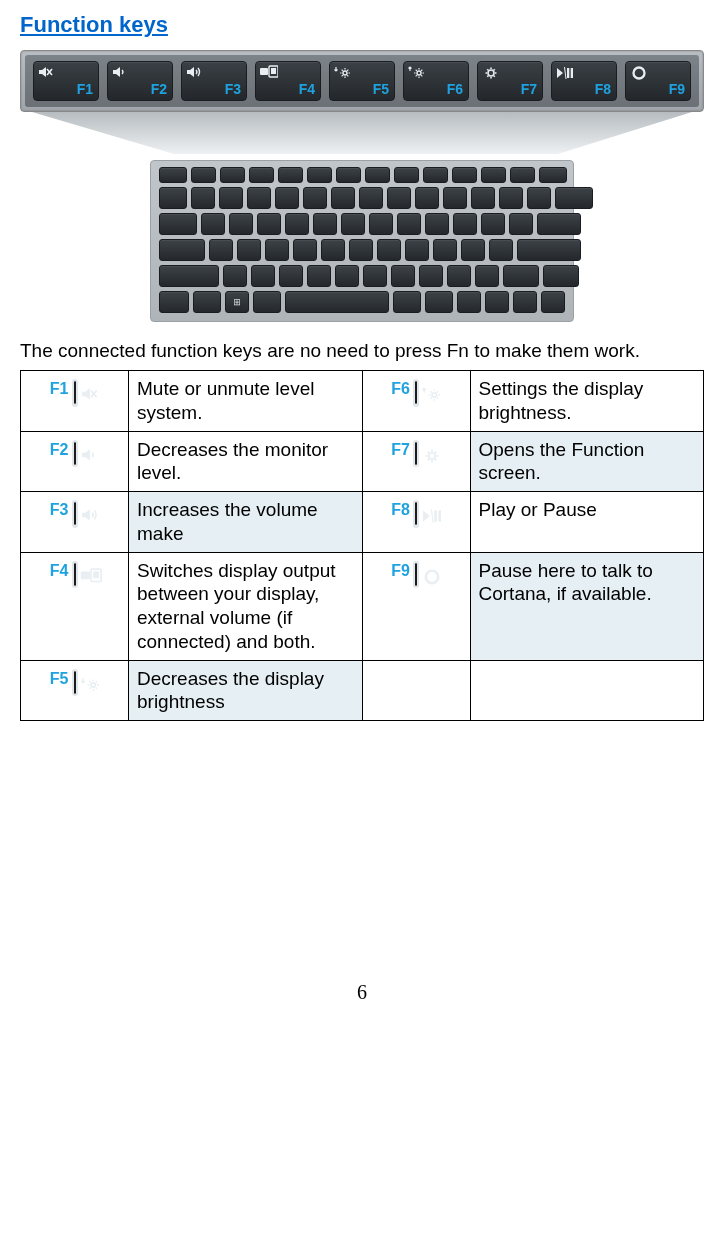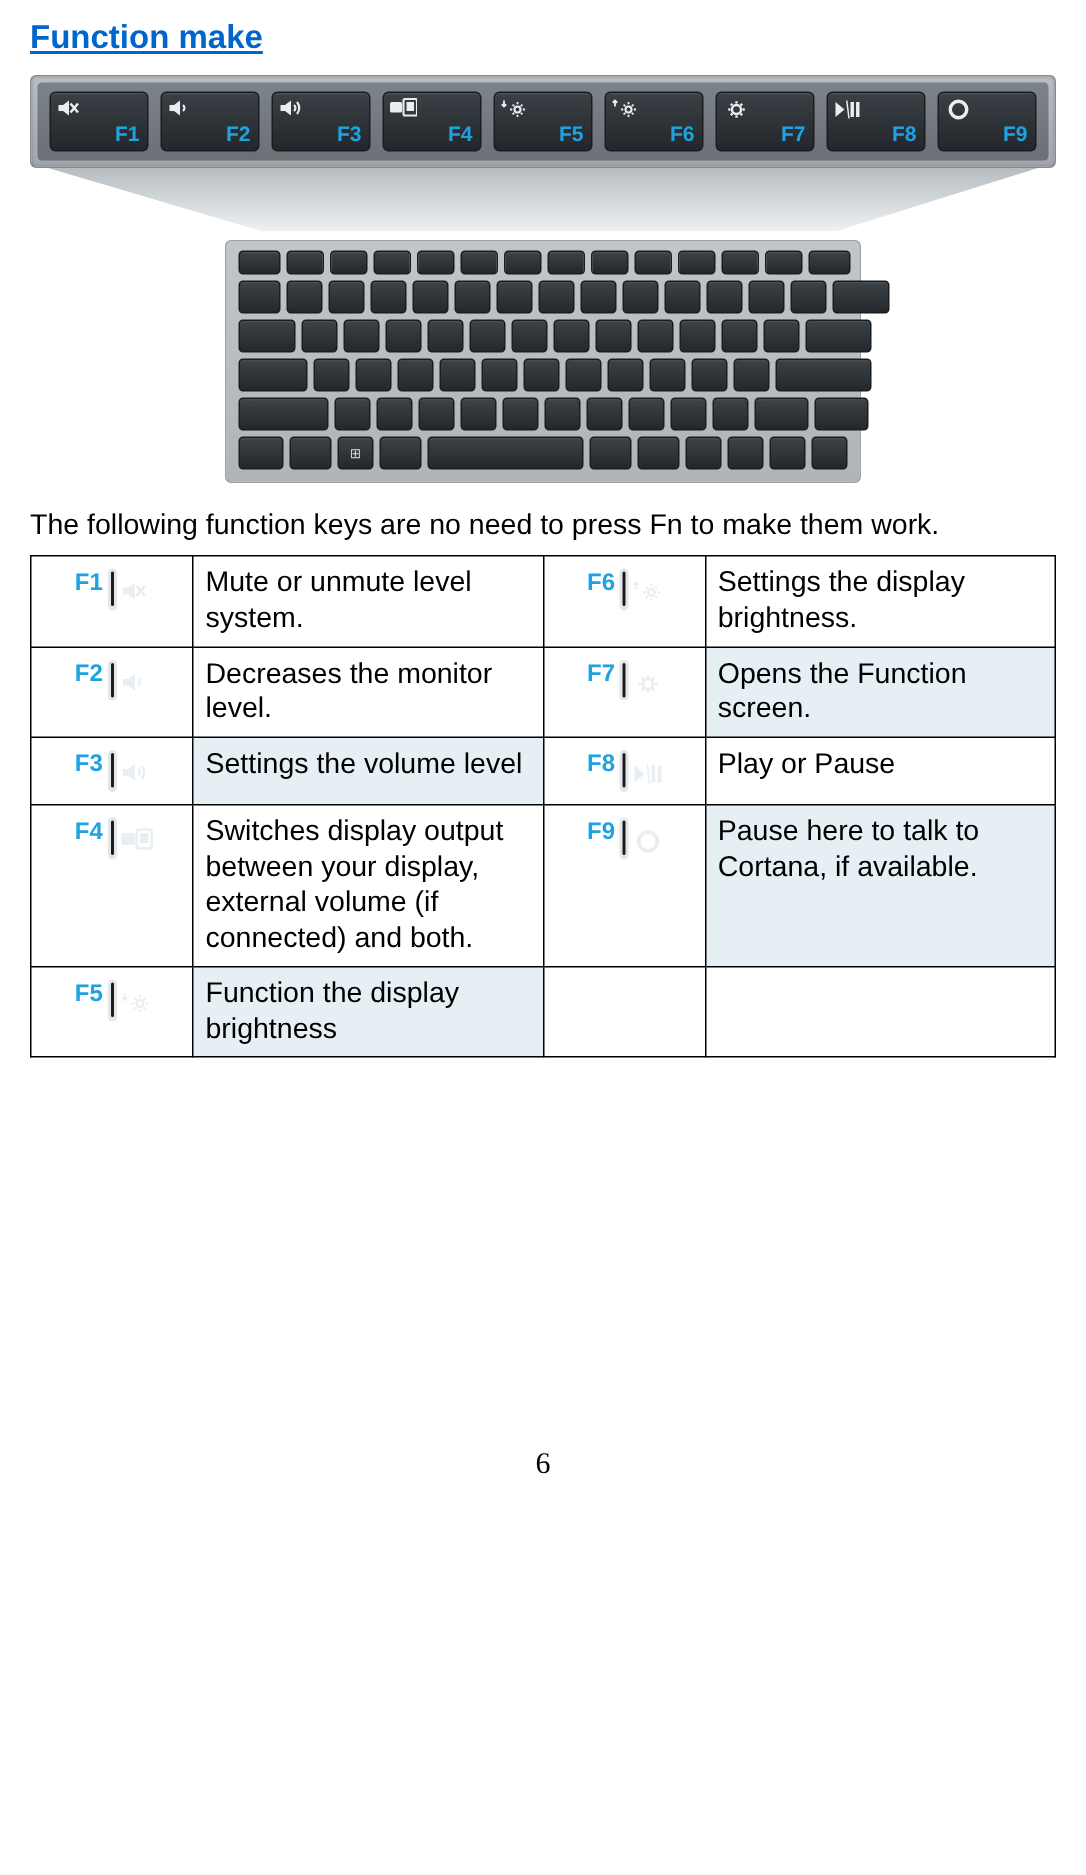--- a/index.html
+++ b/index.html
@@ -226,21 +226,21 @@
       <path d="M8.5 2 L10 14" stroke="currentColor" stroke-width="1"></path>
       <rect x="11" y="3" width="2.3" height="10" fill="currentColor"></rect>
       <rect x="14.7" y="3" width="2.3" height="10" fill="currentColor"></rect>
     </g>
     <g id="icon-ring">
       <circle cx="9" cy="8" r="5.5" fill="none" stroke="currentColor" stroke-width="2.3"></circle>
     </g>
   </defs>
 </svg>
 
-<h2 class="section-title">Function make</h2>
+<h2 class="section-title">Function keys</h2>
 
 <div class="fn-strip-outer">
   <div class="fn-strip-inner" id="fn-strip">
       <div class="fn-key">
         <span class="icon-slot">
           <svg class="ico" viewBox="0 0 18 16">
             <use href="#icon-mute"></use>
           </svg>
         </span>
                  <span class="label">F1</span>
@@ -412,21 +412,21 @@
       <div class="mk mk-space"></div>
       <div class="mk" style="width: 28px;"></div>
       <div class="mk" style="width: 28px;"></div>
       <div class="mk" style="width: 24px;"></div>
       <div class="mk" style="width: 24px;"></div>
       <div class="mk" style="width: 24px;"></div>
       <div class="mk" style="width: 24px;"></div>
     </div>
 </div>
 
-<p class="intro-text">The following function keys are no need to press Fn to make them work.</p>
+<p class="intro-text">The connected function keys are no need to press Fn to make them work.</p>
 
 <table class="fn-table">
   <tbody id="fn-table-body">
       <tr>
         <td class="keycell">
       <span class="bigkey-wrap"><span class="bigkey">
         <span class="icon-slot"><svg class="ico-big" viewBox="0 0 18 16">
                   <use href="#icon-mute"></use>
                 </svg></span>
         <span class="label">F1</span>
@@ -460,21 +460,21 @@
         <td class="desc shade">Opens the Function screen.</td>
       </tr>
       <tr>
         <td class="keycell">
       <span class="bigkey-wrap"><span class="bigkey">
         <span class="icon-slot"><svg class="ico-big" viewBox="0 0 18 16">
                   <use href="#icon-volup"></use>
                 </svg></span>
         <span class="label">F3</span>
       </span></span></td>
-        <td class="desc shade">Settings the volume level</td>
+        <td class="desc shade">Increases the volume make</td>
         <td class="keycell">
       <span class="bigkey-wrap"><span class="bigkey">
         <span class="icon-slot"><svg class="ico-big" viewBox="0 0 18 16">
                   <use href="#icon-playpause"></use>
                 </svg></span>
         <span class="label">F8</span>
       </span></span></td>
         <td class="desc">Play or Pause</td>
       </tr>
       <tr>
@@ -496,21 +496,21 @@
         <td class="desc shade">Pause here to talk to Cortana, if available.</td>
       </tr>
       <tr>
         <td class="keycell">
       <span class="bigkey-wrap"><span class="bigkey">
         <span class="icon-slot"><svg class="ico-big" viewBox="0 0 18 16">
                   <use href="#icon-brightdown"></use>
                 </svg></span>
         <span class="label">F5</span>
       </span></span></td>
-        <td class="desc shade">Function the display brightness</td>
+        <td class="desc shade">Decreases the display brightness</td>
         <td class="keycell"></td>
         <td class="desc"></td>
       </tr>
     </tbody>
 </table>
 
 <div class="page-num">6</div>
 
 
 

